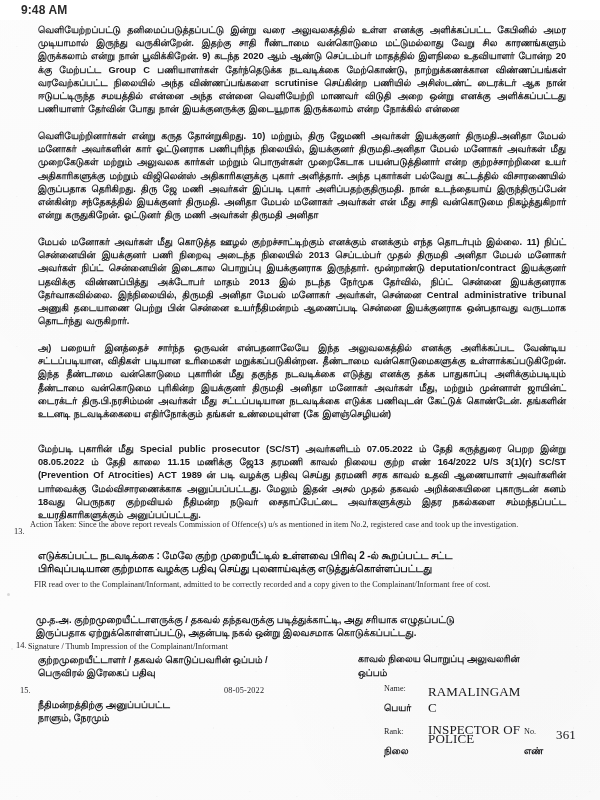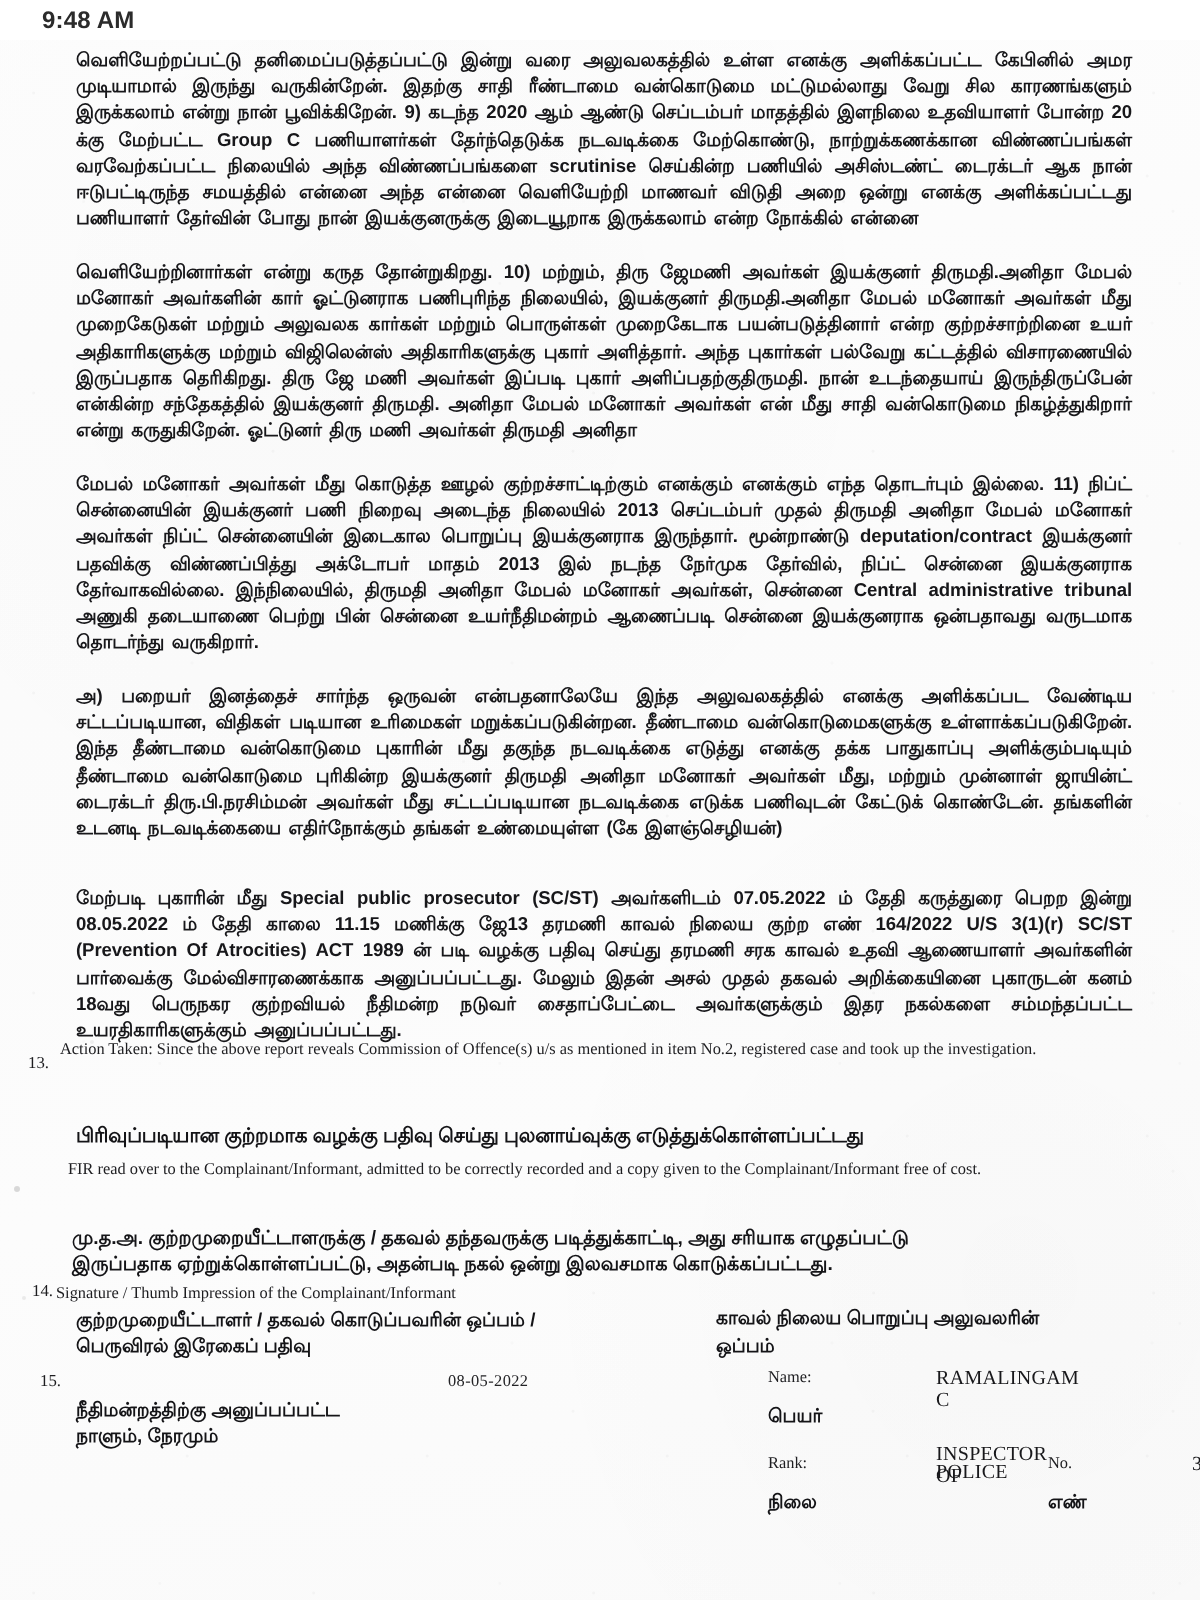--- a/index.html
+++ b/index.html
@@ -126,24 +126,23 @@
   }
   .fieldlabel {
     position: absolute;
     font-family: "Liberation Serif", serif;
     font-size: 8.2px;
     color: #1d1d20;
   }
   .fieldvalue {
     position: absolute;
     font-family: "Liberation Serif", serif;
-    font-size: 10px;
+    font-size: 13px;
     color: #18181b;
     letter-spacing: .15px;
-    margin-left: 40px;
   }
   .tamil-sub {
     position: absolute;
     font-family: "Liberation Sans", sans-serif;
     font-size: 9.4px;
     font-weight: 700;
     color: #141417;
   }
   .datevalue {
     position: absolute;
@@ -170,20 +169,21 @@
 
   <div class="tamil-para" style="left:38px; top:236px; width:528px;">மேபல் மனோகர் அவர்கள் மீது கொடுத்த ஊழல் குற்றச்சாட்டிற்கும் எனக்கும் எனக்கும் எந்த தொடர்பும் இல்லை. 11) நிப்ட் சென்னையின் இயக்குனர் பணி நிறைவு அடைந்த நிலையில் 2013 செப்டம்பர் முதல் திருமதி அனிதா மேபல் மனோகர் அவர்கள் நிப்ட் சென்னையின் இடைகால பொறுப்பு இயக்குனராக இருந்தார். மூன்றாண்டு deputation/contract இயக்குனர் பதவிக்கு விண்ணப்பித்து அக்டோபர் மாதம் 2013 இல் நடந்த நேர்முக தேர்வில், நிப்ட் சென்னை இயக்குனராக தேர்வாகவில்லை. இந்நிலையில், திருமதி அனிதா மேபல் மனோகர் அவர்கள், சென்னை Central administrative tribunal அணுகி தடையாணை பெற்று பின் சென்னை உயர்நீதிமன்றம் ஆணைப்படி சென்னை இயக்குனராக ஒன்பதாவது வருடமாக தொடர்ந்து வருகிறார்.</div>
 
   <div class="tamil-para" style="left:38px; top:342px; width:528px;">அ) பறையர் இனத்தைச் சார்ந்த ஒருவன் என்பதனாலேயே இந்த அலுவலகத்தில் எனக்கு அளிக்கப்பட வேண்டிய சட்டப்படியான, விதிகள் படியான உரிமைகள் மறுக்கப்படுகின்றன. தீண்டாமை வன்கொடுமைகளுக்கு உள்ளாக்கப்படுகிறேன். இந்த தீண்டாமை வன்கொடுமை புகாரின் மீது தகுந்த நடவடிக்கை எடுத்து எனக்கு தக்க பாதுகாப்பு அளிக்கும்படியும் தீண்டாமை வன்கொடுமை புரிகின்ற இயக்குனர் திருமதி அனிதா மனோகர் அவர்கள் மீது, மற்றும் முன்னாள் ஜாயின்ட் டைரக்டர் திரு.பி.நரசிம்மன் அவர்கள் மீது சட்டப்படியான நடவடிக்கை எடுக்க பணிவுடன் கேட்டுக் கொண்டேன். தங்களின் உடனடி நடவடிக்கையை எதிர்நோக்கும் தங்கள் உண்மையுள்ள (கே இளஞ்செழியன்)</div>
 
   <div class="tamil-para" style="left:38px; top:443px; width:528px;">மேற்படி புகாரின் மீது Special public prosecutor (SC/ST) அவர்களிடம் 07.05.2022 ம் தேதி கருத்துரை பெறற இன்று 08.05.2022 ம் தேதி காலை 11.15 மணிக்கு ஜே13 தரமணி காவல் நிலைய குற்ற எண் 164/2022 U/S 3(1)(r) SC/ST (Prevention Of Atrocities) ACT 1989 ன் படி வழக்கு பதிவு செய்து தரமணி சரக காவல் உதவி ஆணையாளர் அவர்களின் பார்வைக்கு மேல்விசாரணைக்காக அனுப்பப்பட்டது. மேலும் இதன் அசல் முதல் தகவல் அறிக்கையினை புகாருடன் கனம் 18வது பெருநகர குற்றவியல் நீதிமன்ற நடுவர் சைதாப்பேட்டை அவர்களுக்கும் இதர நகல்களை சம்மந்தப்பட்ட உயரதிகாரிகளுக்கும் அனுப்பப்பட்டது.</div>
 
   <div class="itemnum" style="left:14px; top:527px;">13.</div>
   <div class="eng-line" style="left:30px; top:519px; width:536px;">Action Taken: Since the above report reveals Commission of Offence(s) u/s as mentioned in item No.2, registered case and took up the investigation.</div>
 
+  <div class="tamil-line" style="left:38px; top:549px; width:528px;">எடுக்கப்பட்ட நடவடிக்கை : மேலே குற்ற முறையீட்டில் உள்ளவை பிரிவு 2 -ல் கூறப்பட்ட சட்ட</div>
   <div class="tamil-line" style="left:38px; top:562px; width:528px;">பிரிவுப்படியான குற்றமாக வழக்கு பதிவு செய்து புலனாய்வுக்கு எடுத்துக்கொள்ளப்பட்டது</div>
 
   <div class="eng-line" style="left:34px; top:579px; width:532px;">FIR read over to the Complainant/Informant, admitted to be correctly recorded and a copy given to the Complainant/Informant free of cost.</div>
 
   <div class="tamil-med" style="left:36px; top:613px; width:530px;">மு.த.அ. குற்றமுறையீட்டாளருக்கு / தகவல் தந்தவருக்கு படித்துக்காட்டி, அது சரியாக எழுதப்பட்டு</div>
   <div class="tamil-med" style="left:36px; top:626px; width:530px;">இருப்பதாக ஏற்றுக்கொள்ளப்பட்டு, அதன்படி நகல் ஒன்று இலவசமாக கொடுக்கப்பட்டது.</div>
 
   <div class="itemnum" style="left:16px; top:641px;">14.</div>
   <div class="eng-line" style="left:28px; top:641px; width:270px;">Signature / Thumb Impression of the Complainant/Informant</div>
   <div class="tamil-sub" style="left:38px; top:654px; width:280px;">குற்றமுறையீட்டாளர் / தகவல் கொடுப்பவரின் ஒப்பம் /</div>

